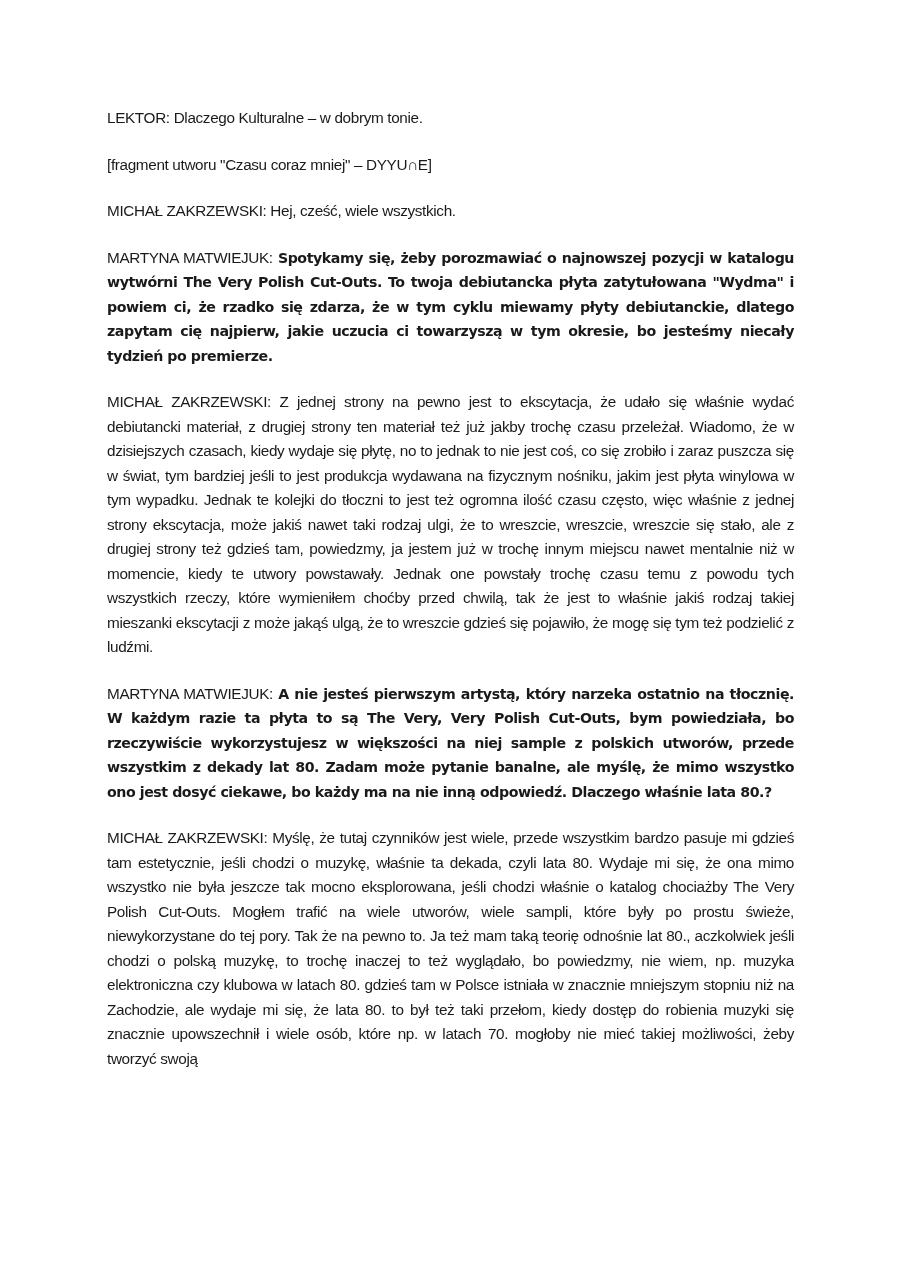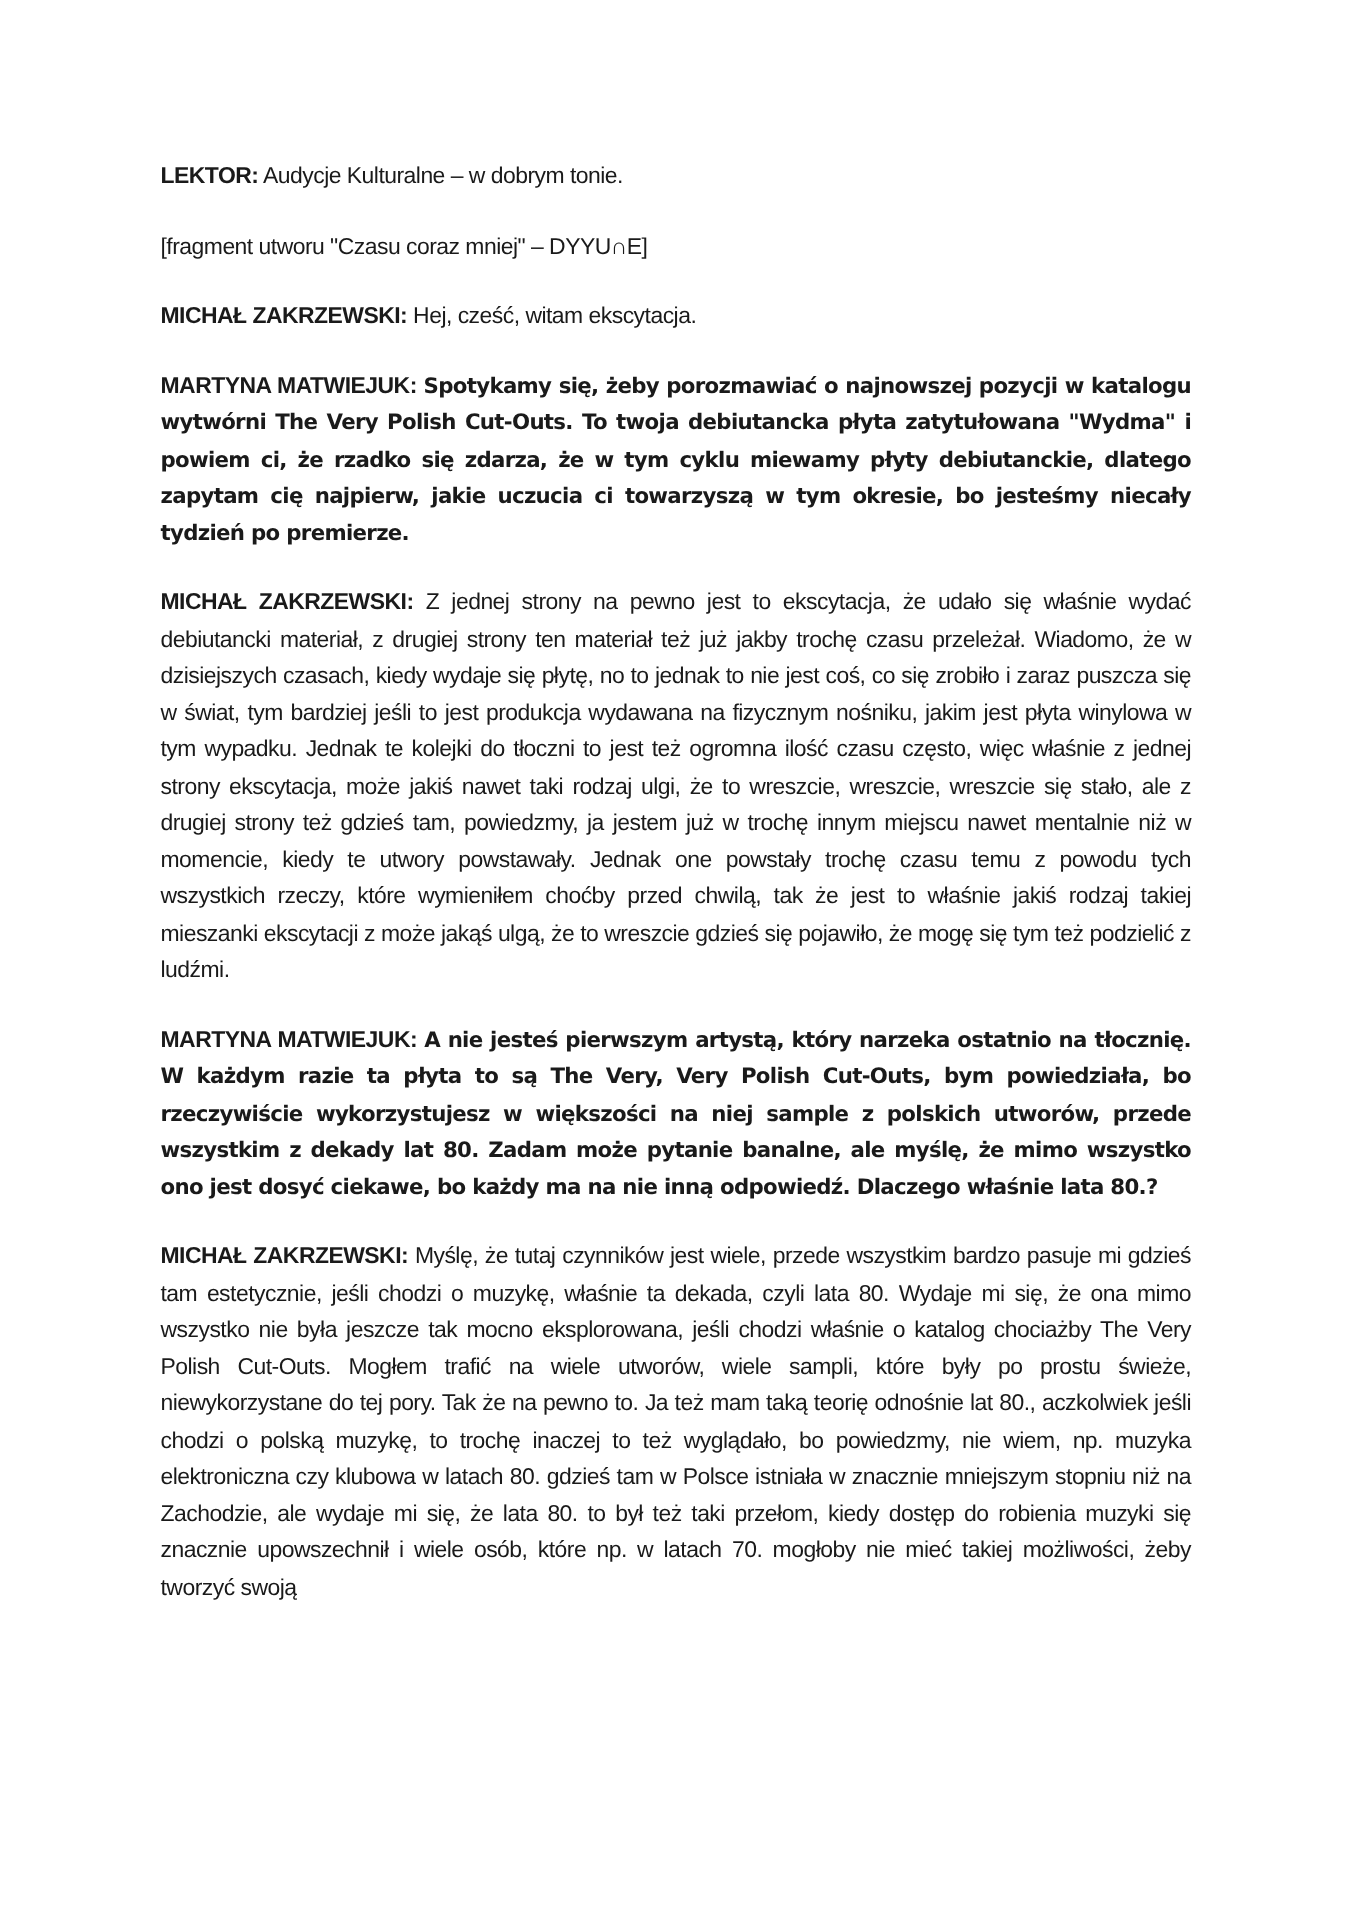--- a/index.html
+++ b/index.html
@@ -5,36 +5,36 @@
   html, body { margin: 0; padding: 0; background: #ffffff; }
   body { width: 900px; height: 1273px; position: relative; overflow: hidden; }
   .page {
     position: absolute; left: 107px; top: 106px; width: 687px;
     font-family: "DejaVu Sans", sans-serif;
     font-size: 14.2px; line-height: 24.5px; color: #1a1a1a;
     letter-spacing: -0.35px;
   }
   .para { margin: 0 0 22px 0; text-align: justify; }
   .para.left { text-align: left; }
-  .speaker { font-weight: bold; letter-spacing: -0.2px; margin-top: 44px; }
+  .speaker { font-weight: normal; letter-spacing: -0.2px; margin-top: 44px; }
   .bold { font-weight: bold; letter-spacing: -0.45px; }
   .narrow { font-family: "Liberation Sans", sans-serif; font-size: 15.3px; letter-spacing: -0.35px; }
 </style>
 </head>
 <body>
 
 <div class="page">
   <p class="para left">
-    <span class="speaker narrow">LEKTOR:</span><span class="narrow"> Audycje Kulturalne – w dobrym tonie.</span>
+    <span class="speaker narrow">LEKTOR:</span><span class="narrow"> Dlaczego Kulturalne – w dobrym tonie.</span>
   </p>
   <p class="para left">
     <span class="narrow">[fragment utworu "Czasu coraz mniej" – DYYU∩E]</span>
   </p>
   <p class="para left">
-    <span class="speaker narrow">MICHAŁ ZAKRZEWSKI:</span><span class="narrow"> Hej, cześć, witam ekscytacja.</span>
+    <span class="speaker narrow">MICHAŁ ZAKRZEWSKI:</span><span class="narrow"> Hej, cześć, wiele wszystkich.</span>
   </p>
   <p class="para">
     <span class="speaker narrow">MARTYNA MATWIEJUK:</span>
     <span class="bold">Spotykamy się, żeby porozmawiać o najnowszej pozycji w katalogu wytwórni The Very Polish Cut-Outs. To twoja debiutancka płyta zatytułowana "Wydma" i powiem ci, że rzadko się zdarza, że w tym cyklu miewamy płyty debiutanckie, dlatego zapytam cię najpierw, jakie uczucia ci towarzyszą w tym okresie, bo jesteśmy niecały tydzień po premierze.</span>
   </p>
   <p class="para">
     <span class="speaker narrow">MICHAŁ ZAKRZEWSKI:</span><span class="narrow"> Z jednej strony na pewno jest to ekscytacja, że udało się właśnie wydać debiutancki materiał, z drugiej strony ten materiał też już jakby trochę czasu przeleżał. Wiadomo, że w dzisiejszych czasach, kiedy wydaje się płytę, no to jednak to nie jest coś, co się zrobiło i zaraz puszcza się w świat, tym bardziej jeśli to jest produkcja wydawana na fizycznym nośniku, jakim jest płyta winylowa w tym wypadku. Jednak te kolejki do tłoczni to jest też ogromna ilość czasu często, więc właśnie z jednej strony ekscytacja, może jakiś nawet taki rodzaj ulgi, że to wreszcie, wreszcie, wreszcie się stało, ale z drugiej strony też gdzieś tam, powiedzmy, ja jestem już w trochę innym miejscu nawet mentalnie niż w momencie, kiedy te utwory powstawały. Jednak one powstały trochę czasu temu z powodu tych wszystkich rzeczy, które wymieniłem choćby przed chwilą, tak że jest to właśnie jakiś rodzaj takiej mieszanki ekscytacji z może jakąś ulgą, że to wreszcie gdzieś się pojawiło, że mogę się tym też podzielić z ludźmi.</span>
   </p>
   <p class="para">
     <span class="speaker narrow">MARTYNA MATWIEJUK:</span>

